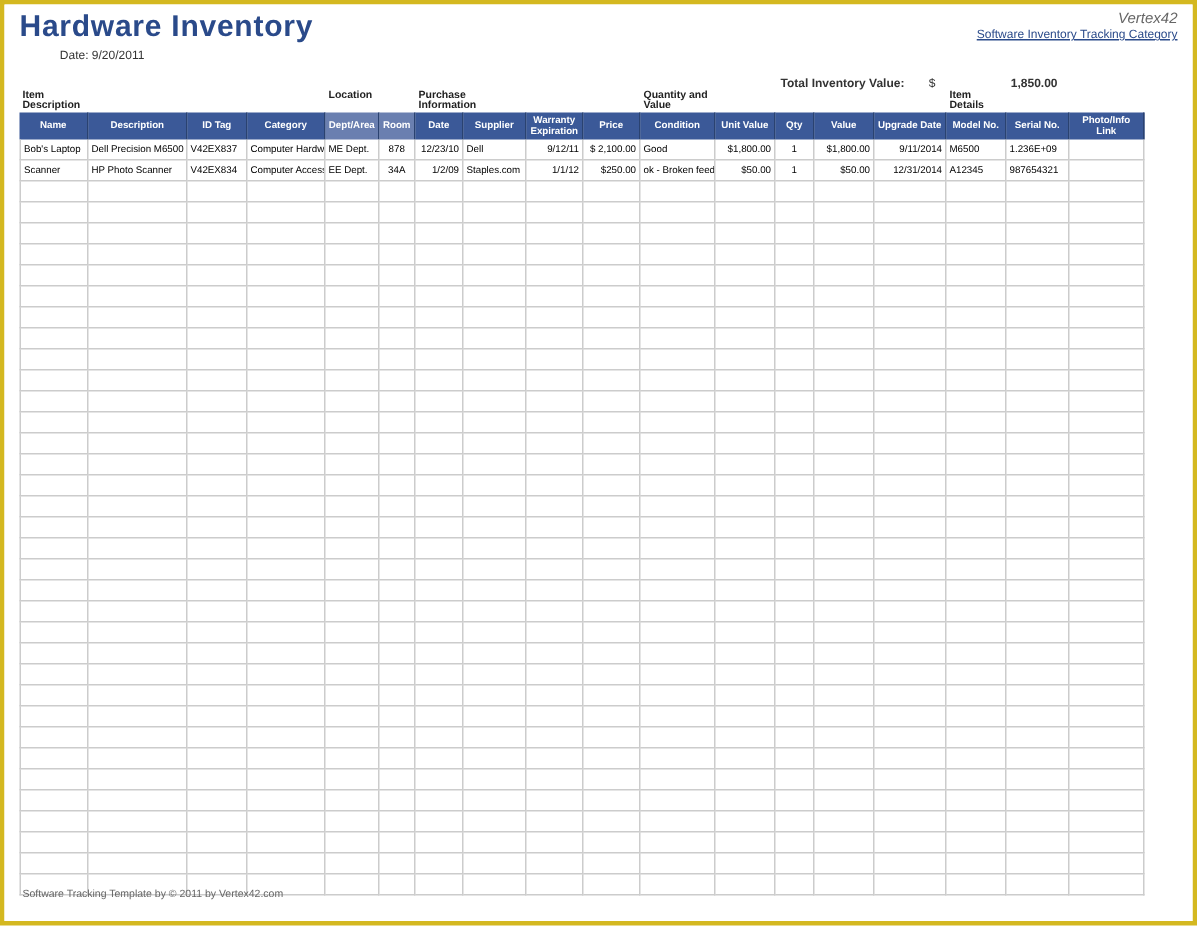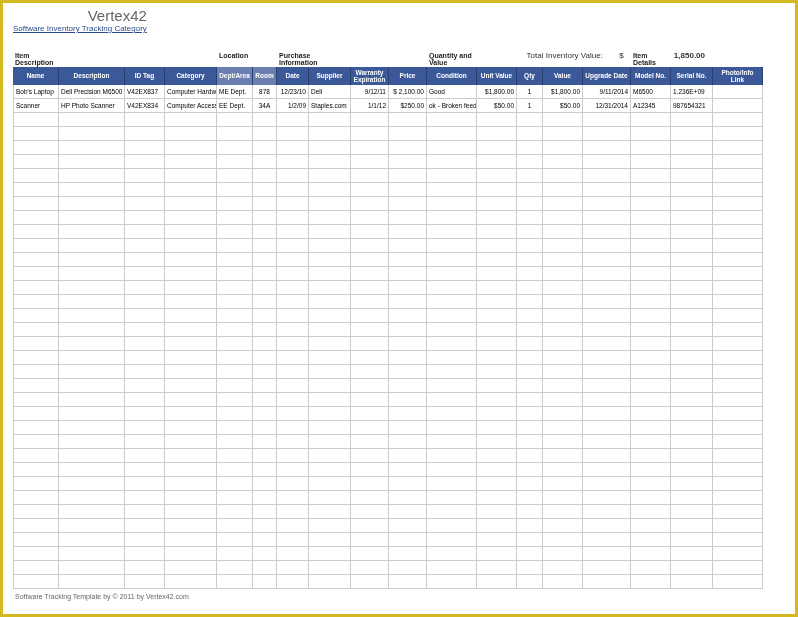--- a/index.html
+++ b/index.html
@@ -28,42 +28,43 @@
     font-size: 20px;
     font-weight: bold;
     color: #2a4a8a;
     letter-spacing: 0.5px;
   }
   .logo-block {
     text-align: right;
     font-size: 8px;
   }
   .logo-text {
-    font-size: 15px;
+    font-size: 10px;
     color: #666;
+    font-style: italic;
   }
   .logo-link {
     color: #2a4a8a;
     text-decoration: underline;
     font-size: 8px;
   }
   .meta {
     font-size: 8px;
     color: #333;
     margin-bottom: 1px;
   }
   .meta-label { display:inline-block; width:46px; text-align:right; }
   .totals {
     position: absolute;
     right: 90px;
     top: 48px;
     font-size: 8px;
     color: #333;
   }
-  .totals-label { margin-right: 14px; }
+  .totals-label { margin-right: 14px; font-weight: bold; }
   .totals-sym { margin-right: 36px; }
   .totals-val { font-weight: bold; margin-left: 12px; }
 
   .group-labels, .col-headers, .data-row {
     display: grid;
     grid-template-columns:
       46px 66px 40px 52px   
       36px 24px             
       32px 42px 38px 38px   
       50px 40px 26px 40px 48px 
@@ -112,26 +113,31 @@
     left: 12px;
     font-size: 7px;
     color: #666;
   }
 </style>
 </head>
 <body>
 
 <div class="sheet">
   <div class="header-row">
+    <div class="title">Hardware Inventory</div>
     <div class="logo-block">
       <div class="logo-text">Vertex42</div>
       <a class="logo-link">Software Inventory Tracking Category</a>
     </div>
   </div>
 
+  <div class="meta">
+    <span class="meta-label">Date:</span>
+    <span>9/20/2011</span>
+  </div>
 
   <div class="totals">
     <span class="totals-label">Total Inventory Value:</span>
     <span class="totals-sym">$</span>
     <span class="totals-val">1,850.00</span>
   </div>
 
   <div class="group-labels">
     <div>Item Description</div>
     <div></div>

